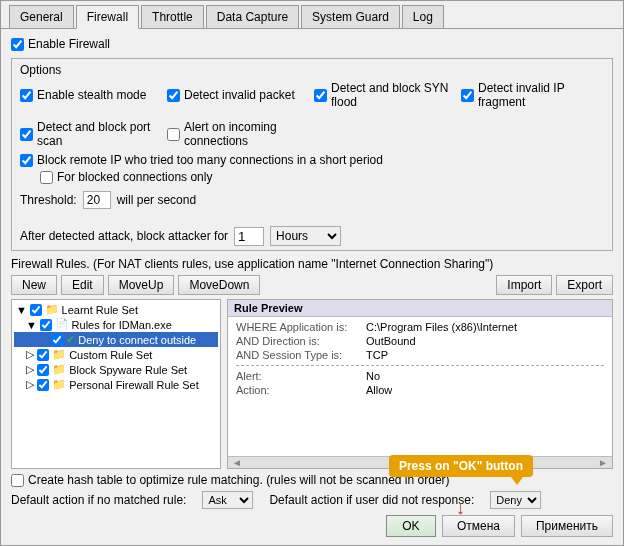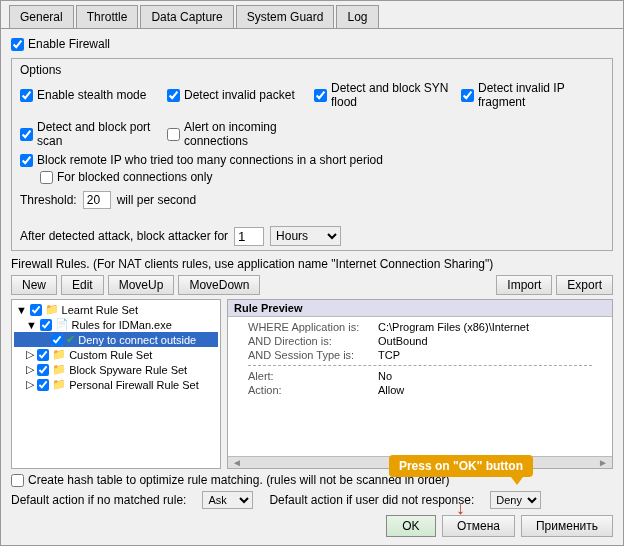--- a/index.html
+++ b/index.html
@@ -209,21 +209,21 @@
     
     .rule-preview-header {
       background: #dde;
       padding: 2px 6px;
       font-weight: bold;
       border-bottom: 1px solid #bbb;
       font-size: 11px;
     }
     
     .rule-preview-content {
-      padding: 4px 20px;
+      padding: 4px 8px;
       flex: 1;
       font-size: 11px;
     }
     
     .rule-row {
       display: flex;
       margin-bottom: 2px;
     }
     
     .rule-label {
@@ -317,20 +317,21 @@
     .indent1 { padding-left: 12px; }
     .indent2 { padding-left: 24px; }
   </style>
 </head>
 <body>
 
 <div class="window">
 
   <div class="tabs-bar">
     <div class="tab">General</div>
+    <div class="tab active">Firewall</div>
     <div class="tab">Throttle</div>
     <div class="tab">Data Capture</div>
     <div class="tab">System Guard</div>
     <div class="tab">Log</div>
   </div>
 
   <div class="content">
 
     <div class="checkbox-row">
       <input type="checkbox" checked="" style="">

